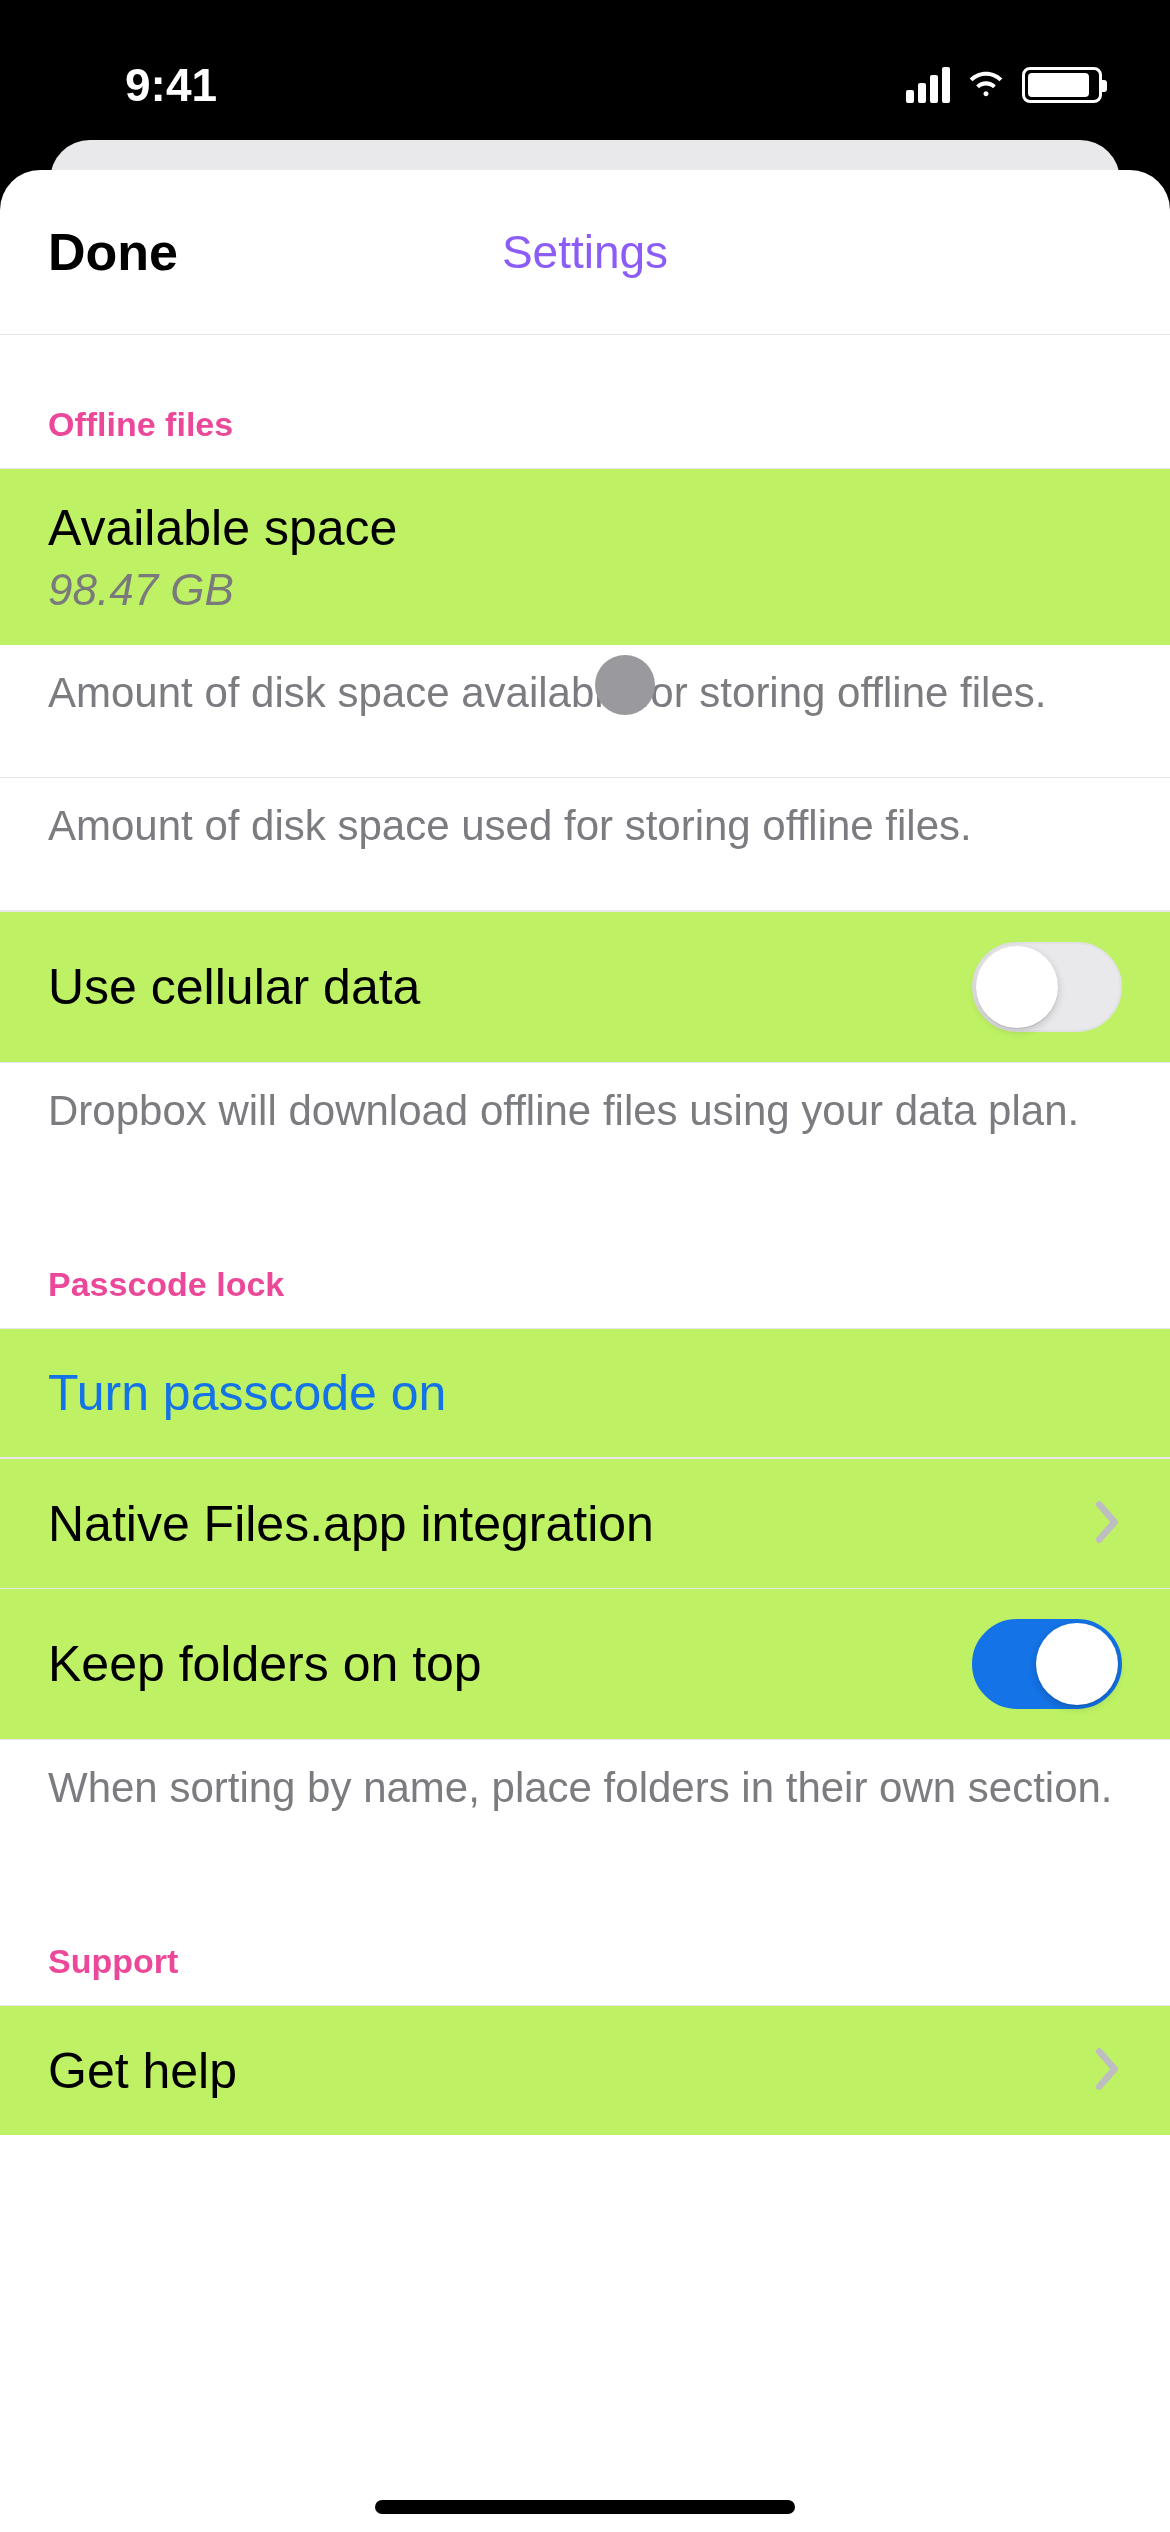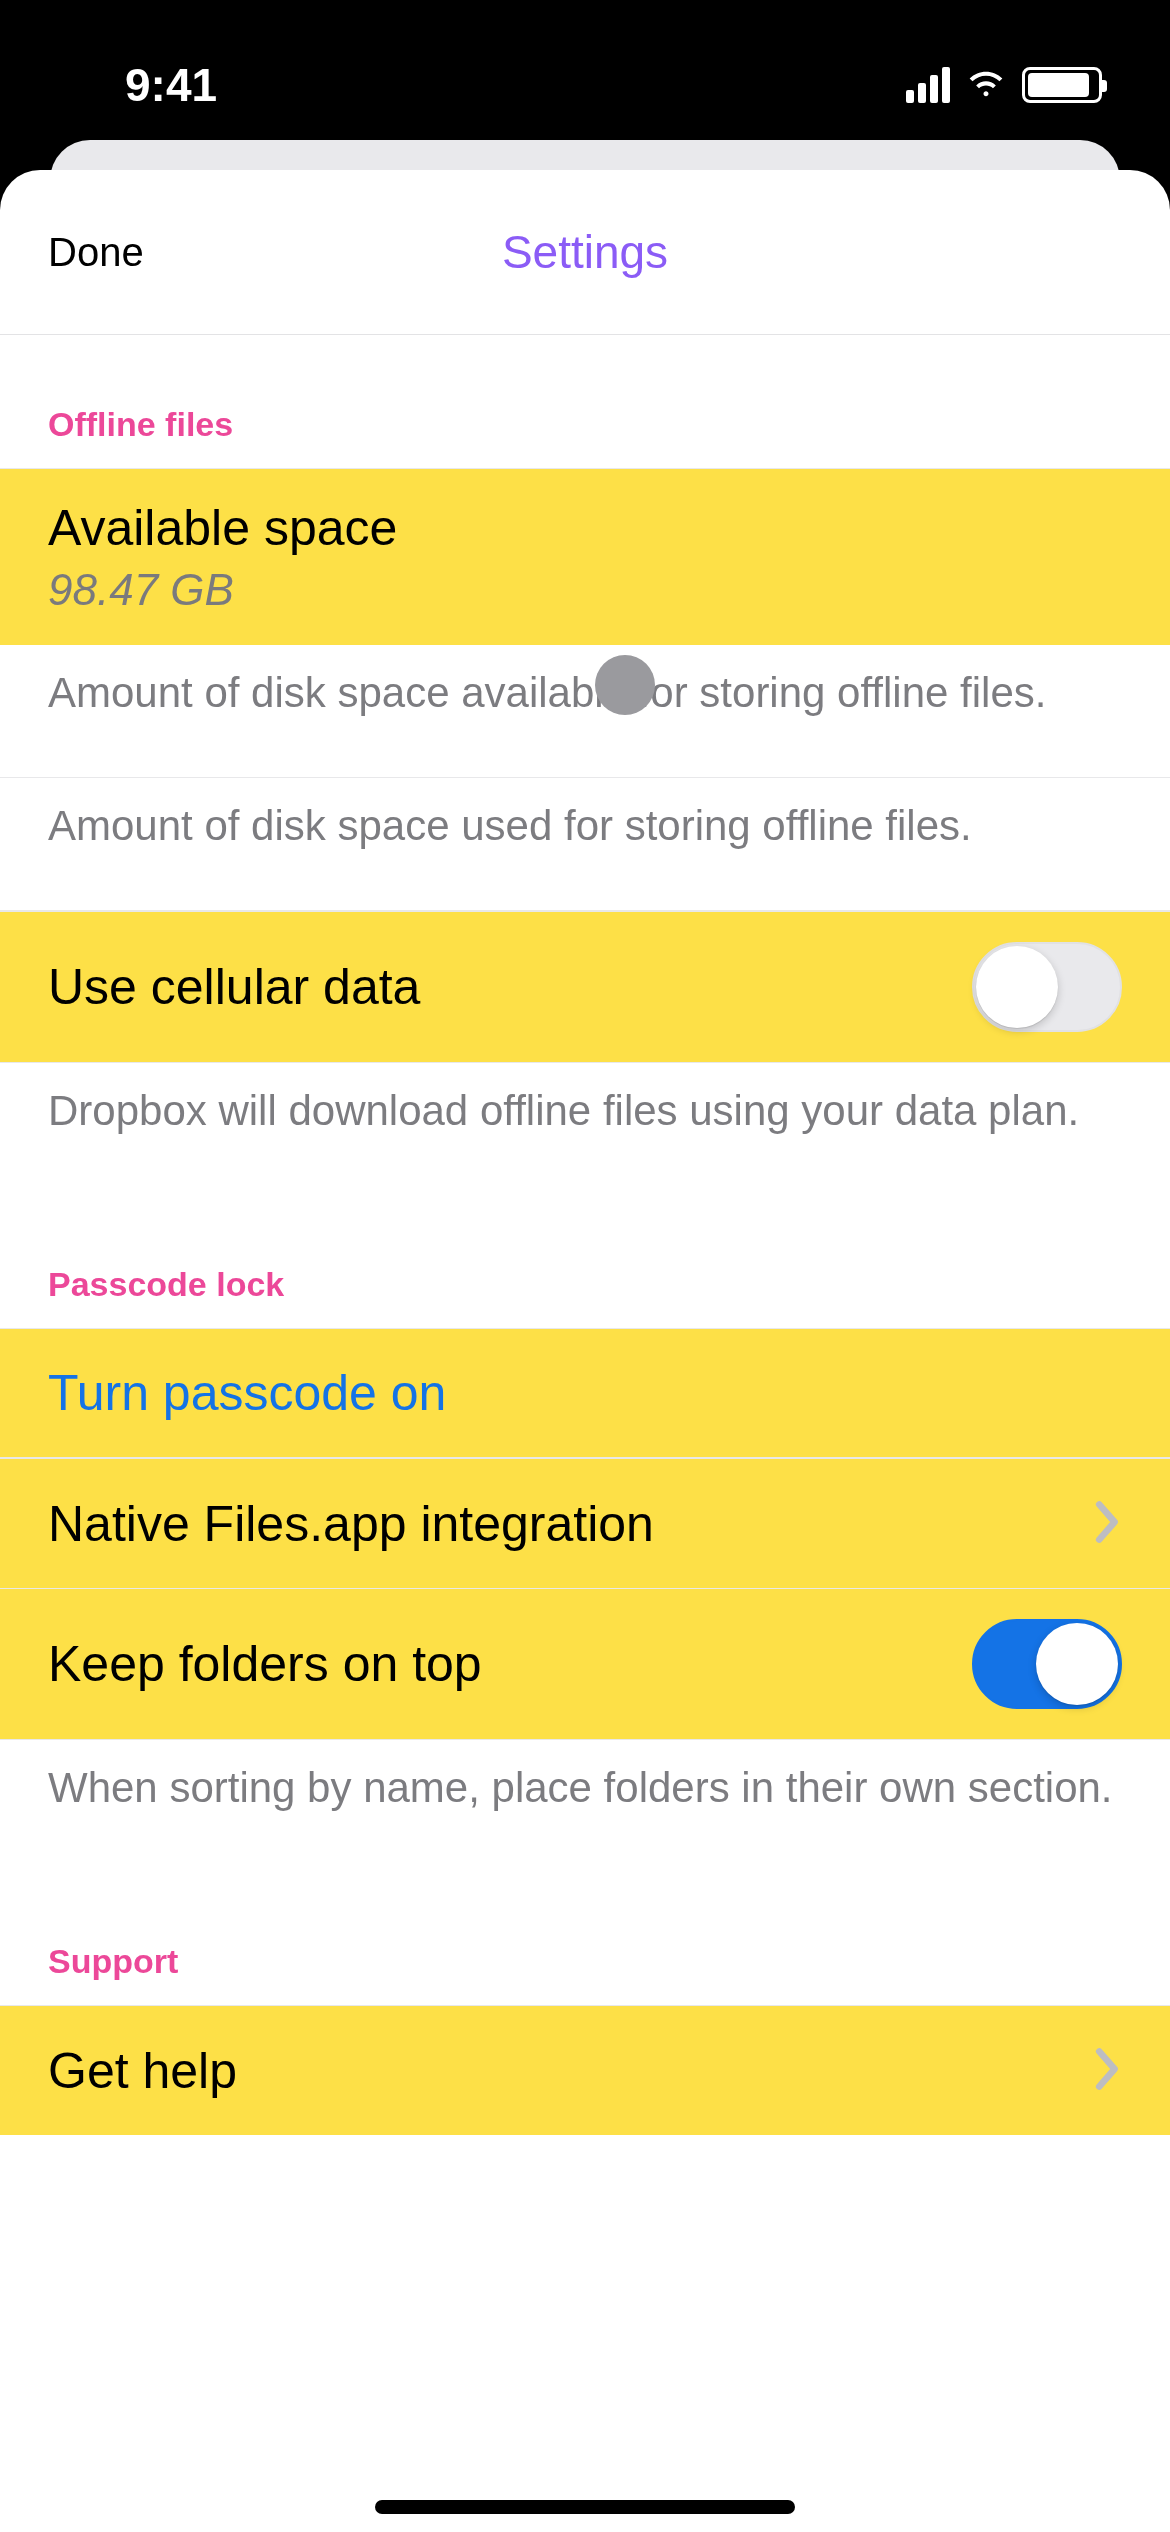--- a/index.html
+++ b/index.html
@@ -17,29 +17,29 @@
     .wifi-icon svg { width: 40px; height: 40px; }
     .battery-icon { width: 80px; height: 36px; border: 3px solid #fff; border-radius: 8px; position: relative; display: flex; align-items: center; padding: 3px; }
     .battery-icon::after { content: ""; position: absolute; right: -8px; top: 10px; width: 5px; height: 12px; background: #fff; border-radius: 0 3px 3px 0; }
     .battery-fill { background: #fff; width: 90%; height: 100%; border-radius: 4px; }
 
     .sheet-peek { position: absolute; top: 140px; left: 50px; right: 50px; height: 90px; background: #e9e9ec; border-radius: 40px 40px 0 0; }
     .sheet { position: absolute; top: 170px; left: 0; right: 0; bottom: 0; background: #fff; border-radius: 40px 40px 0 0; overflow: hidden; display: flex; flex-direction: column; }
 
     .nav-bar { position: relative; height: 165px; border-bottom: 1px solid #e3e3e5; display: flex; align-items: center; justify-content: center; }
     .nav-title { font-size: 46px; font-weight: 500; color: #8b5cf6; text-align: right; }
-    .nav-done { position: absolute; left: 48px; top: 50%; transform: translateY(-50%); font-size: 40px; font-weight: 400; color: #000; }
+    .nav-done { position: absolute; left: 48px; top: 50%; transform: translateY(-50%); font-size: 52px; font-weight: 700; color: #000; }
 
     .content { flex: 1; overflow-y: auto; background: #fff; position: relative; }
     .content::-webkit-scrollbar { width: 10px; }
     .content::-webkit-scrollbar-thumb { background: #c0c0c0; border-radius: 5px; }
 
     .section-header { padding: 70px 48px 24px 48px; font-size: 34px; font-weight: 700; color: #ec4899; }
 
-    .row { background: #fde047; border-top: 1px solid #e8e8ea; padding: 30px 48px; display: flex; align-items: center; justify-content: space-between; min-height: 130px; }
+    .row { background: #bef264; border-top: 1px solid #e8e8ea; padding: 30px 48px; display: flex; align-items: center; justify-content: space-between; min-height: 130px; }
     .row.last { border-bottom: 1px solid #e8e8ea; }
     .row-main { display: flex; flex-direction: column; gap: 8px; }
     .row-title { font-size: 50px; color: #000; }
     .row-sub { font-size: 44px; color: #7a7a7d; font-style: italic; }
     .row-link .row-title { color: #1473e6; }
 
     .footer-note { padding: 24px 48px 60px 48px; font-size: 42px; color: #7c7c80; border-bottom: 1px solid #e8e8ea; }
 
     .chevron svg { width: 28px; height: 44px; }
     .chevron path { stroke: #bdbdc2; stroke-width: 6; fill: none; stroke-linecap: round; stroke-linejoin: round; }

